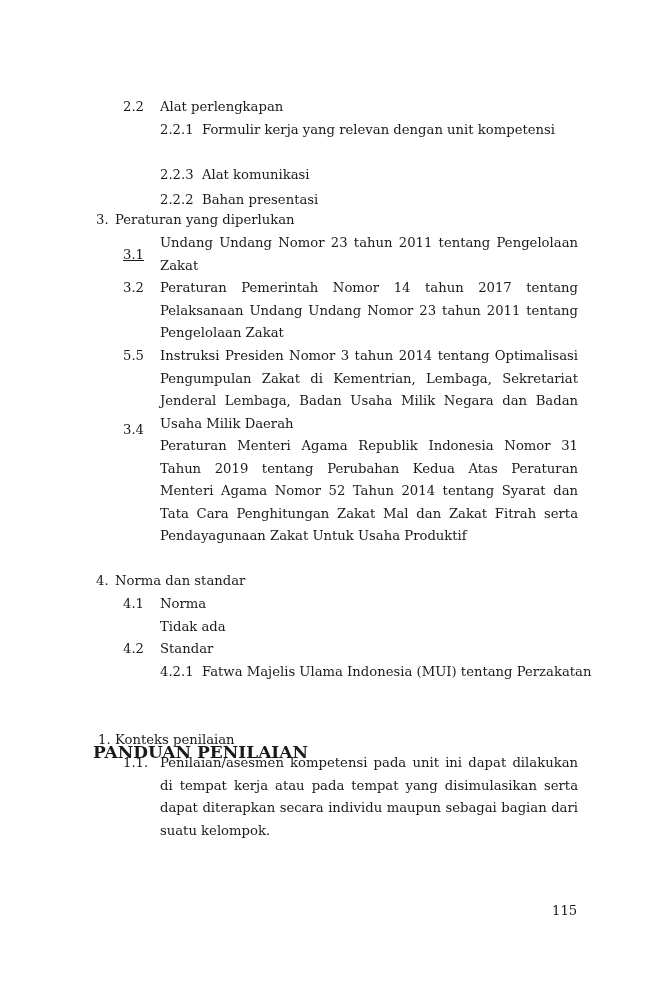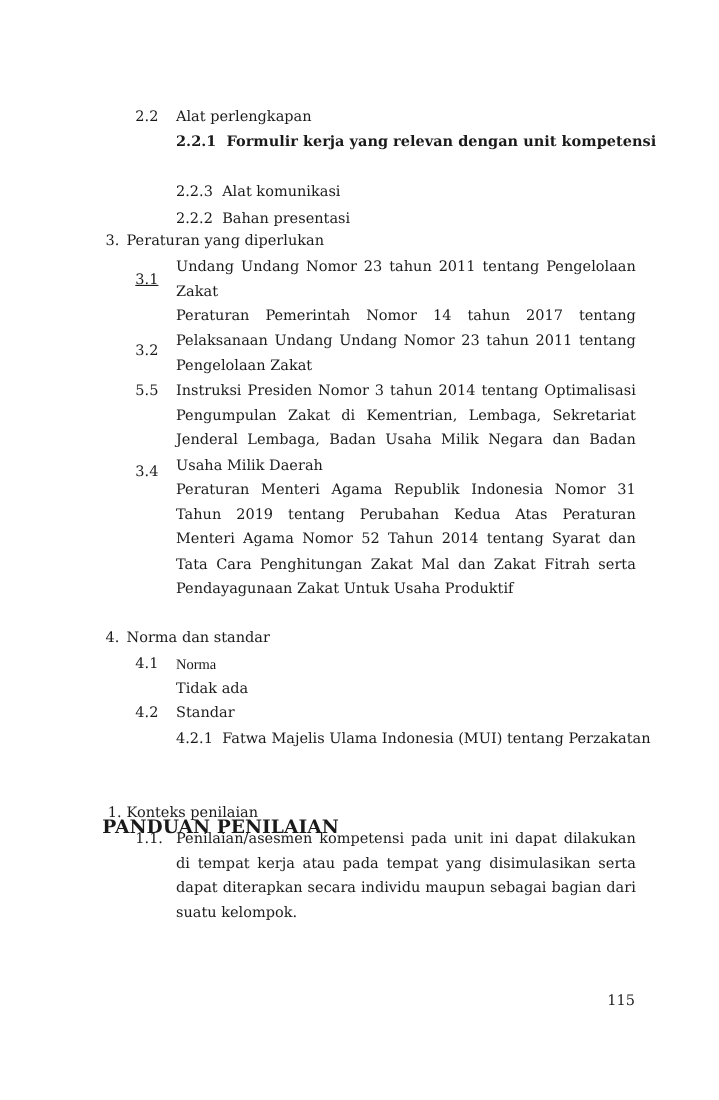--- a/index.html
+++ b/index.html
@@ -13,53 +13,53 @@
   .num { position: absolute; line-height: 16px; }
   .bold { font-weight: bold; font-size: 17px; margin-top: 35px; }
   .pnum { position: absolute; left: 552px; top: 903px; line-height: 16px; }
 </style>
 </head>
 <body>
 
 <div class="num" style="left:123px; top:99px;">2.2</div>
 <div class="line" style="left:160px; top:99px;">Alat perlengkapan</div>
 
-<div class="line" style="left:160px; top:122px;font-weight:bold;">
+<div class="line" style="left:160px; top:122px;">
   <span>2.2.1</span>&nbsp;
   <span>Formulir kerja yang relevan dengan unit kompetensi</span>
 </div>
 <div class="line" style="left:160px; top:145px;margin-top:47px;">
   <span>2.2.2</span>&nbsp;
   <span>Bahan presentasi</span>
 </div>
 <div class="line" style="left:160px; top:167px;">
   <span>2.2.3</span>&nbsp;
   <span>Alat komunikasi</span>
 </div>
 
 <div class="num" style="left:96px; top:212px;">3.</div>
 <div class="line" style="left:115px; top:212px;">Peraturan yang diperlukan</div>
 
 <div class="num" style="left:123px; top:247px;text-decoration:underline;">3.1</div>
 <div class="just" style="top:232px;">Undang Undang Nomor 23 tahun 2011 tentang Pengelolaan Zakat</div>
 
-<div class="num" style="left:123px; top:280px;margin-top:32px;">3.2</div>
+<div class="num" style="left:123px; top:280px;">3.2</div>
 <div class="just" style="top:277px;">Peraturan Pemerintah Nomor 14 tahun 2017 tentang Pelaksanaan Undang Undang Nomor 23 tahun 2011 tentang Pengelolaan Zakat</div>
 
 <div class="num" style="left:123px; top:348px;">5.5</div>
 <div class="just" style="top:345px;">Instruksi Presiden Nomor 3 tahun 2014 tentang Optimalisasi Pengumpulan Zakat di Kementrian, Lembaga, Sekretariat Jenderal Lembaga, Badan Usaha Milik Negara dan Badan Usaha Milik Daerah</div>
 
 <div class="num" style="left:123px; top:422px;">3.4</div>
 <div class="just" style="top:435px;">Peraturan Menteri Agama Republik Indonesia Nomor 31 Tahun 2019 tentang Perubahan Kedua Atas Peraturan Menteri Agama Nomor 52 Tahun 2014 tentang Syarat dan Tata Cara Penghitungan Zakat Mal dan Zakat Fitrah serta Pendayagunaan Zakat Untuk Usaha Produktif</div>
 
 <div class="num" style="left:96px; top:573px;">4.</div>
 <div class="line" style="left:115px; top:573px;">Norma dan standar</div>
 
 <div class="num" style="left:123px; top:596px;">4.1</div>
-<div class="line" style="left:160px; top:596px;font-family:Liberation Serif, serif;">Norma</div>
+<div class="line" style="left:160px; top:596px;">Norma</div>
 <div class="line" style="left:160px; top:619px;">Tidak ada</div>
 
 <div class="num" style="left:123px; top:641px;">4.2</div>
 <div class="line" style="left:160px; top:641px;">Standar</div>
 <div class="line" style="left:160px; top:664px;">
   <span>4.2.1</span>&nbsp;
   <span>Fatwa Majelis Ulama Indonesia (MUI) tentang Perzakatan</span>
 </div>
 
 <div class="line bold" style="left:93px; top:709px;">PANDUAN PENILAIAN</div>

